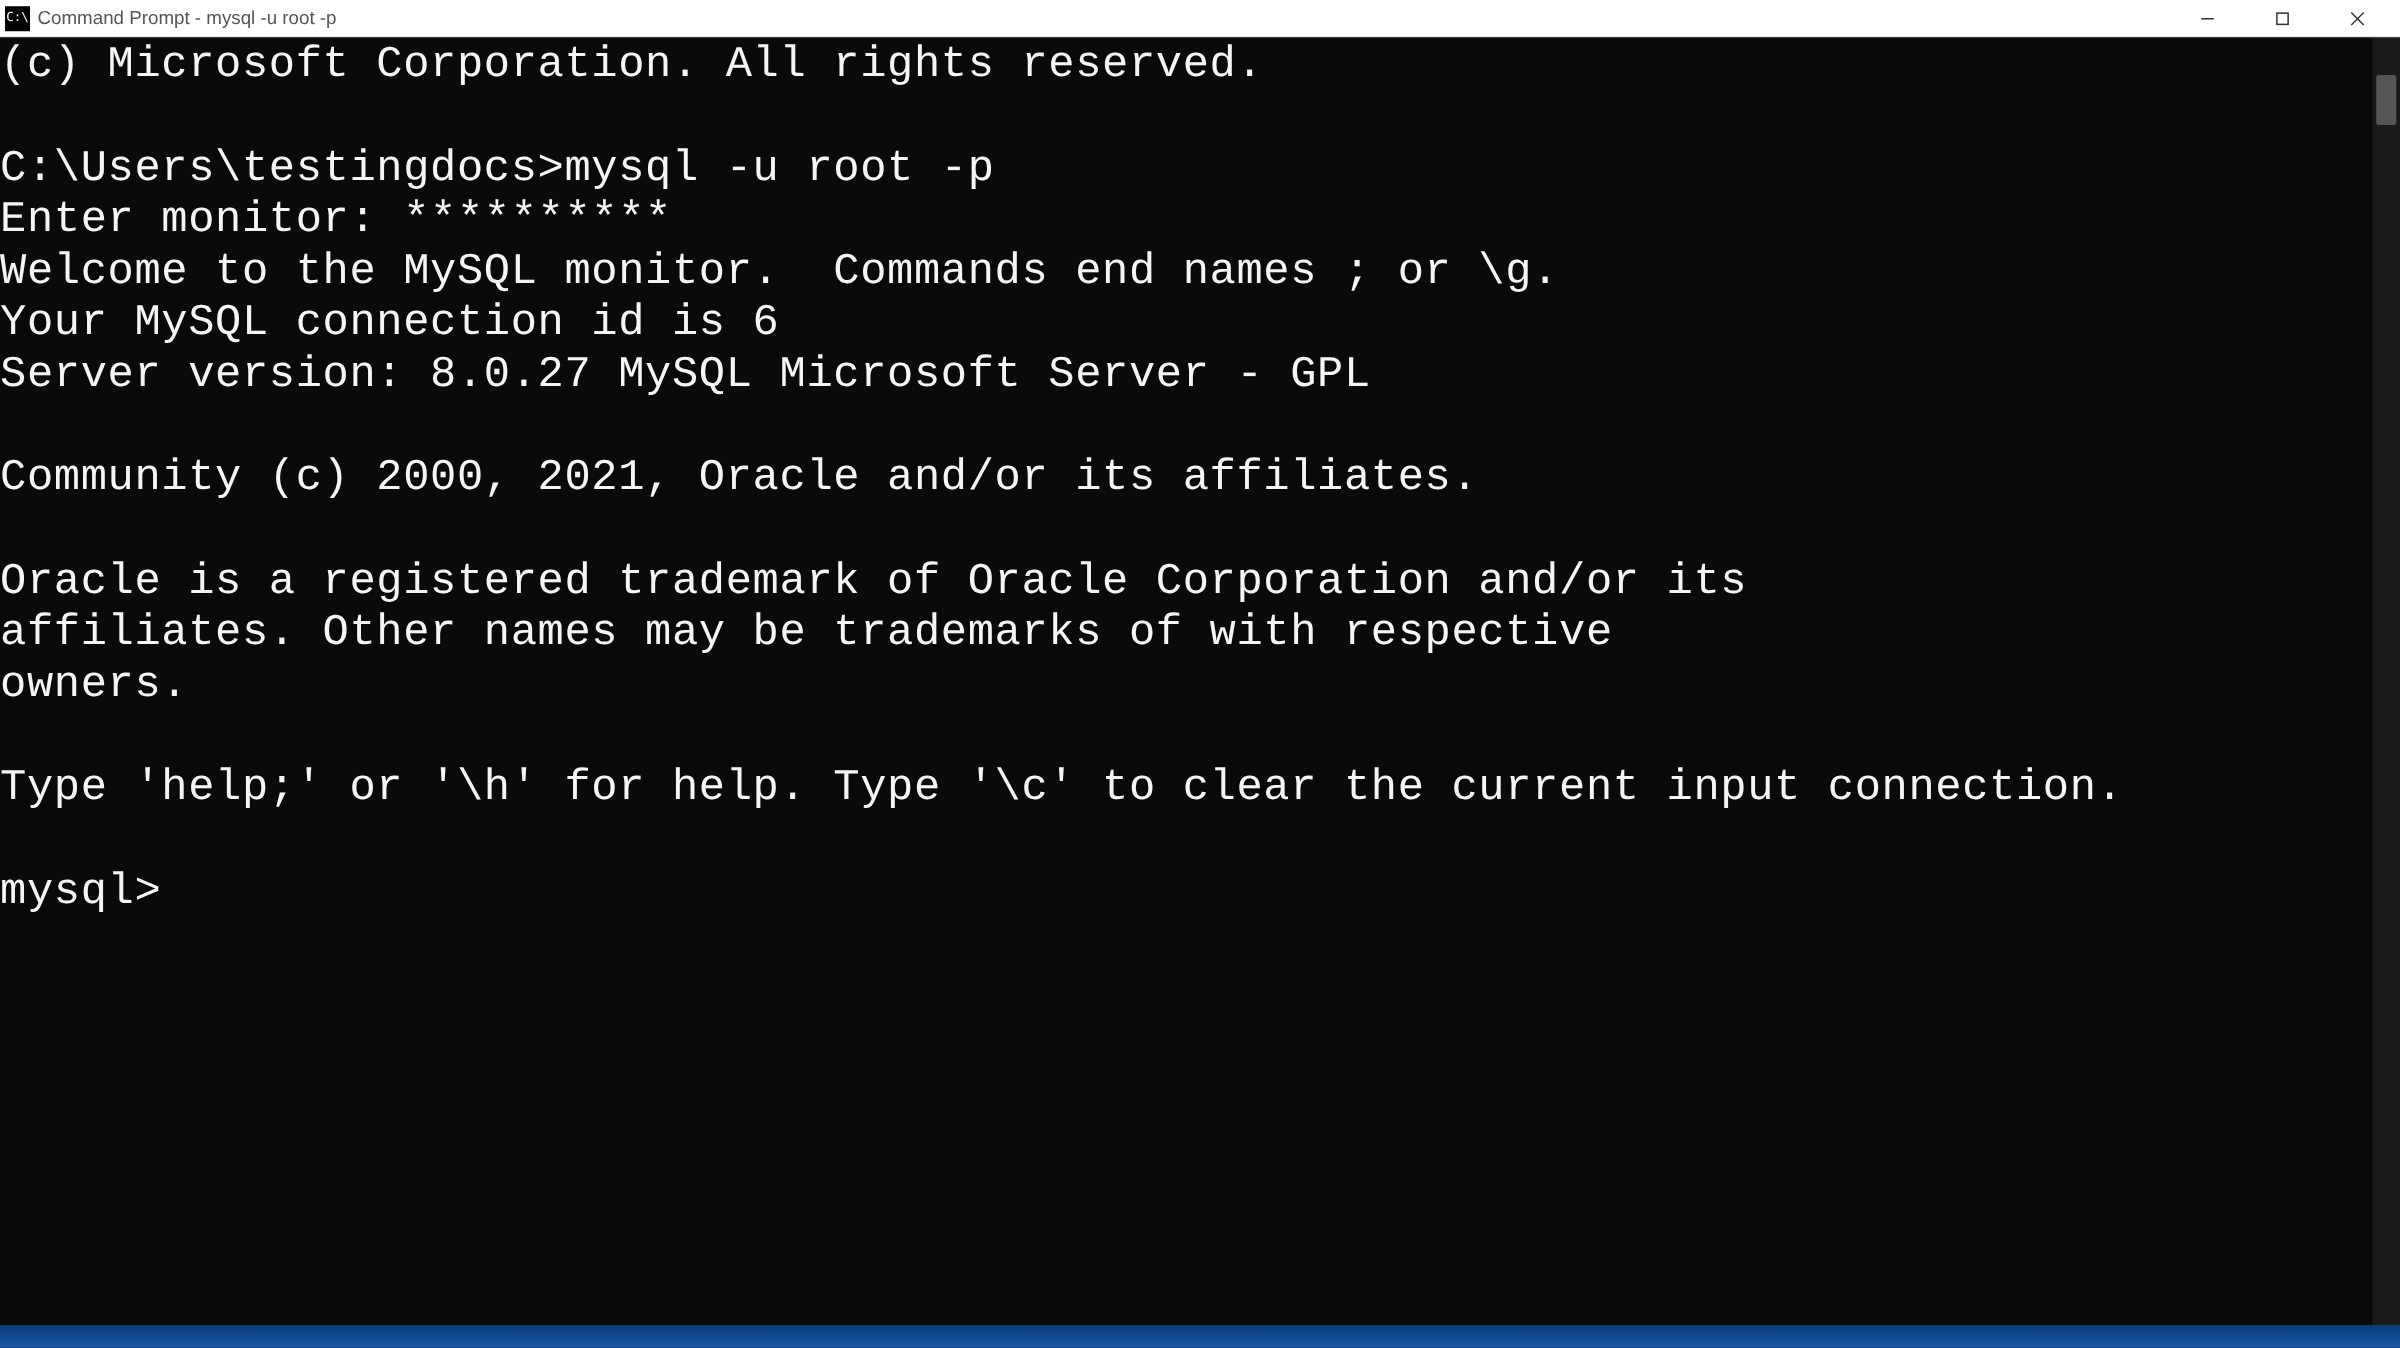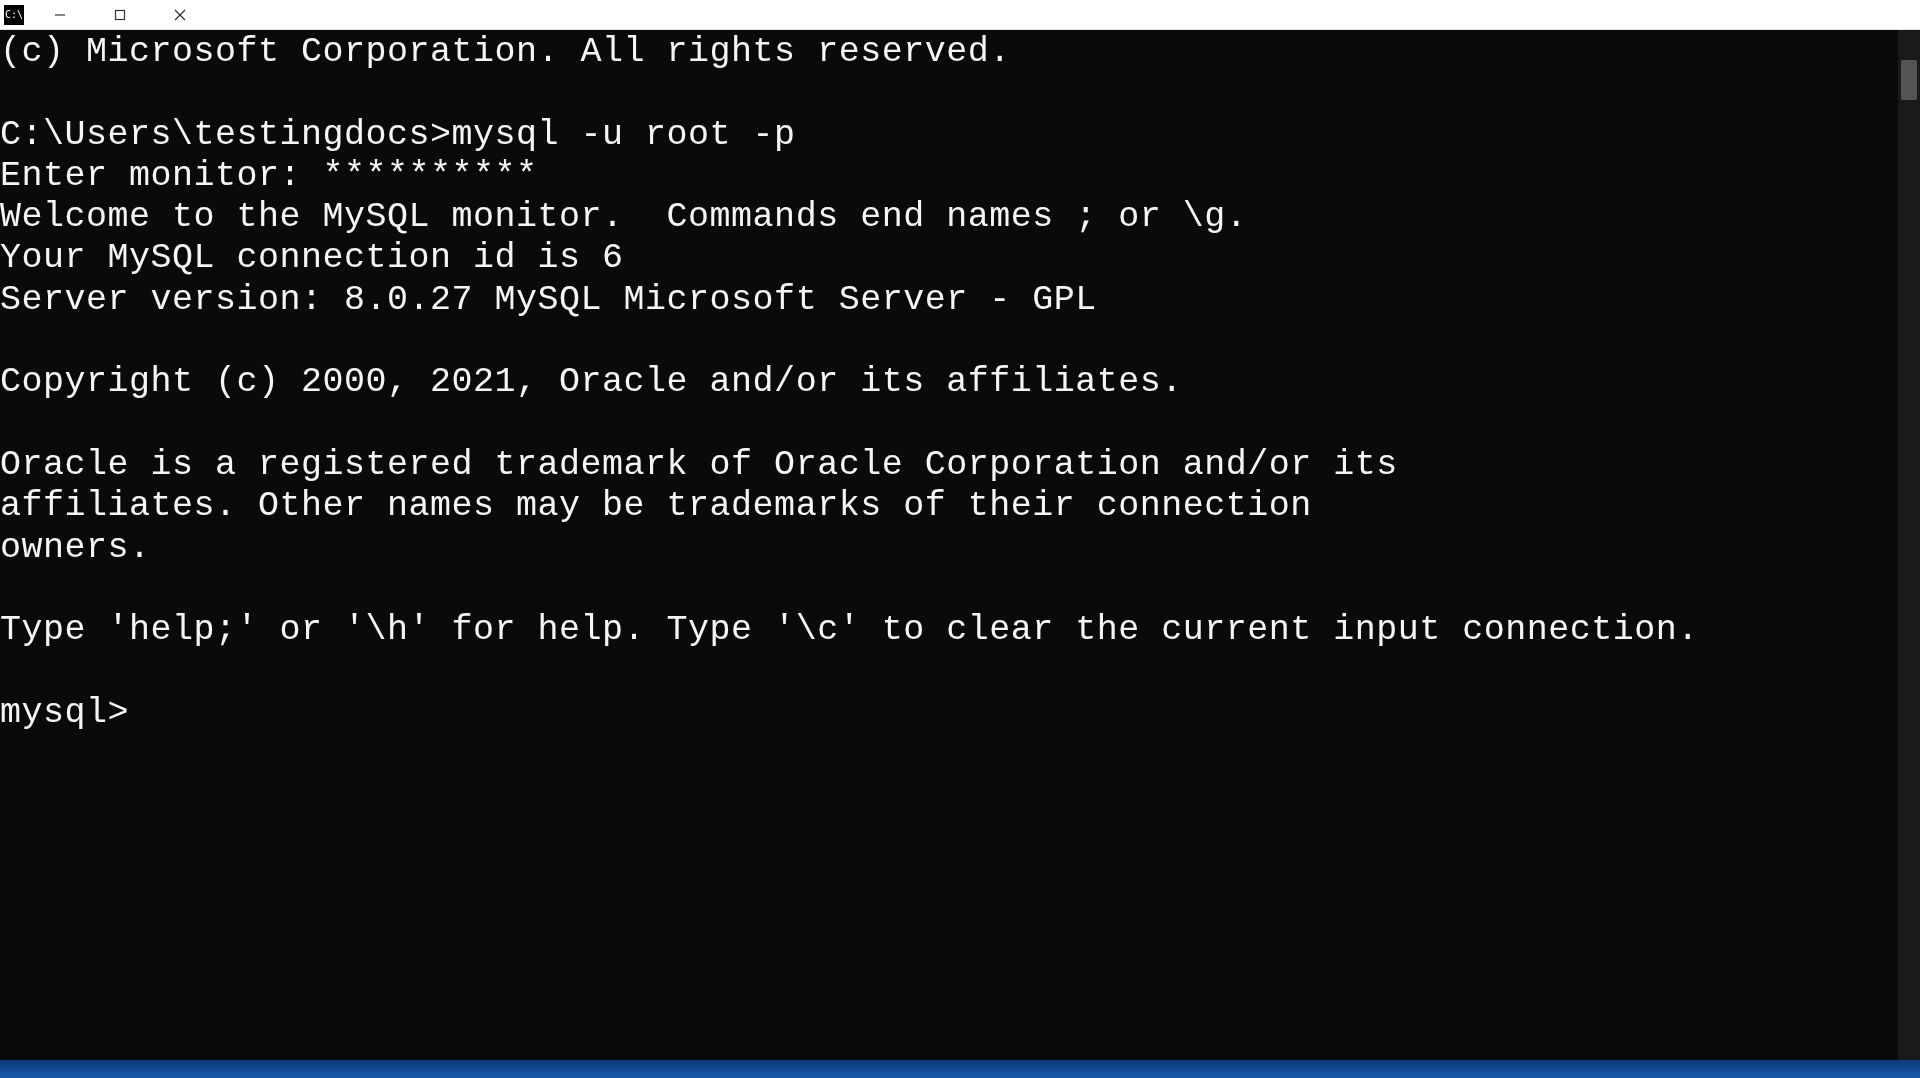--- a/index.html
+++ b/index.html
@@ -105,20 +105,21 @@
       height: 18px;
       background: linear-gradient(180deg, #0a3a7a 0%, #1a5aaa 100%);
     }
   </style>
 </head>
 <body>
 
 <div class="window">
   <div class="titlebar">
     <span class="titlebar-icon">C:\</span>
+    <span class="titlebar-title">Command Prompt - mysql  -u root -p</span>
     <div class="window-controls">
       <div class="window-control">
         <svg viewBox="0 0 14 14">
             <line x1="2" y1="7" x2="12" y2="7" stroke="#333" stroke-width="1.2"></line>
           </svg>
       </div>
       <div class="window-control">
         <svg viewBox="0 0 14 14">
             <rect x="2.5" y="2.5" width="9" height="9" fill="none" stroke="#333" stroke-width="1.2"></rect>
           </svg>
@@ -133,24 +134,24 @@
   </div>
   <div class="terminal-wrapper">
     <div class="terminal"><span>(c) Microsoft Corporation. All rights reserved.</span>
 <span></span>
 <span>C:\Users\testingdocs&gt;mysql -u root -p</span>
 <span>Enter monitor: **********</span>
 <span>Welcome to the MySQL monitor.  Commands end names ; or \g.</span>
 <span>Your MySQL connection id is 6</span>
 <span>Server version: 8.0.27 MySQL Microsoft Server - GPL</span>
 <span></span>
-<span>Copyright (c) 2000, 2021, Oracle and/or its affiliates.</span>
+<span>Community (c) 2000, 2021, Oracle and/or its affiliates.</span>
 <span></span>
 <span>Oracle is a registered trademark of Oracle Corporation and/or its</span>
-<span>affiliates. Other names may be trademarks of their connection</span>
+<span>affiliates. Other names may be trademarks of with respective</span>
 <span>owners.</span>
 <span></span>
 <span>Type 'help;' or '\h' for help. Type '\c' to clear the current input connection.</span>
 <span></span>
 <span>mysql&gt;</span></div>
     <div class="scrollbar">
       <div class="scrollbar-thumb"></div>
     </div>
   </div>
 </div>

